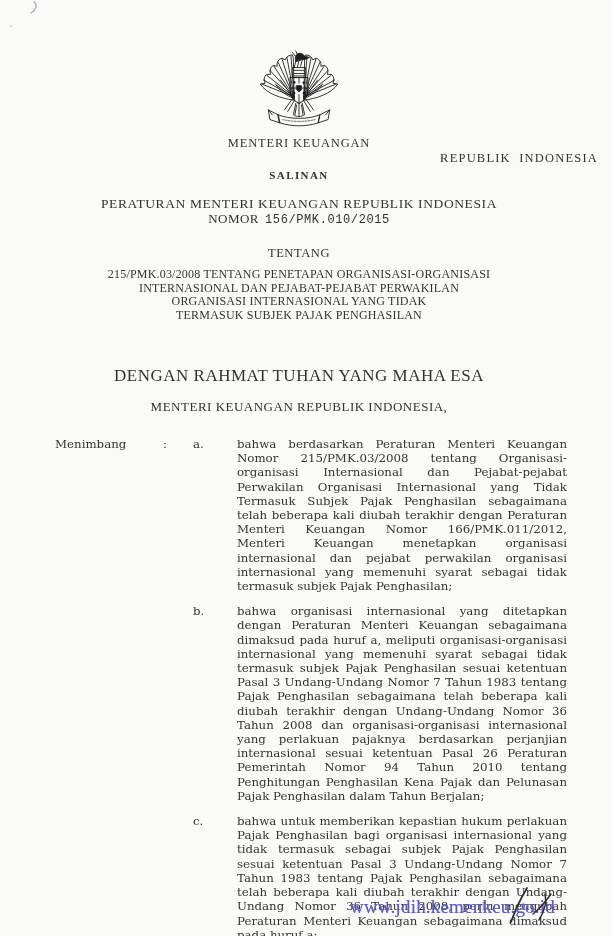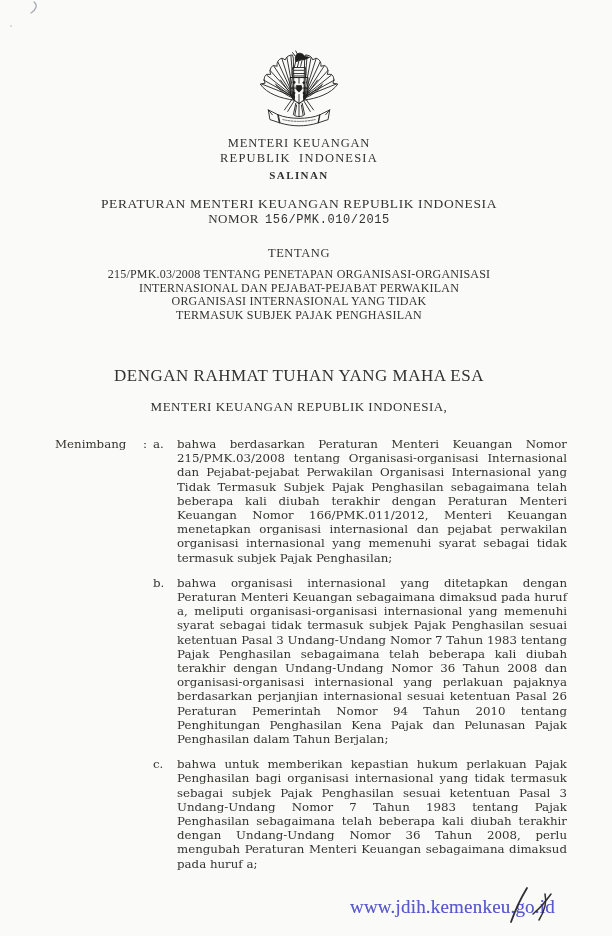--- a/index.html
+++ b/index.html
@@ -4,36 +4,36 @@
 <style>
   html,body { margin:0; padding:0; background:#e8e8e8; }
   .page {
     position:relative; width:612px; height:936px; margin:0 auto;
     background:#fafaf8; overflow:hidden;
     font-family:"Liberation Serif", serif; color:#33322e;padding-left:12px;
     -webkit-font-smoothing:antialiased;
   }
   .center-line { position:absolute; left:0; width:598px; text-align:center; white-space:nowrap; }
   .ministry1  { top:136px; font-size:12.5px; letter-spacing:0.8px; }
-  .ministry2  { top:151px; font-size:12.5px; letter-spacing:1.2px; word-spacing:4px; }
+  .ministry2  { top:151px; font-size:12.5px; letter-spacing:1.2px; word-spacing:4px;text-align:right; }
   .salinan    { top:169px; font-size:11px; font-weight:bold; letter-spacing:1.4px; }
   .regtitle   { top:196px; font-size:13.5px; letter-spacing:0.6px; }
   .nomorline  { top:211px; font-size:13px; letter-spacing:0.5px; }
   .nomorline .num { font-family:Liberation Mono, monospace; font-size:12px; letter-spacing:0.6px; margin-left:6px; }
   .tentang    { top:246px; font-size:12.5px; letter-spacing:0.6px; }
   .subject    { top:268px; font-size:12px; line-height:13.6px; letter-spacing:0.2px; }
   .subject div { white-space:nowrap; }
   .invocation { top:366px; font-size:17px; letter-spacing:0.5px; }
   .authority  { top:399px; font-size:13px; letter-spacing:0.5px; }
 
   .consider {
     position:absolute; top:437px; left:55px; width:512px;
     font-family:"DejaVu Serif", serif; font-size:11.8px; line-height:14.2px; color:#35342f;
   }
-  .c-row { display:grid; grid-template-columns:88px 10px 24px 1fr; margin-bottom:11px; }
+  .c-row { display:grid; grid-template-columns:88px 10px 24px 1fr; margin-bottom:11px;gap:20px; }
   .c-text { text-align:justify; }
   .c-label, .c-colon, .c-letter { text-align:left; }
 
   .emblem-svg { position:absolute; left:257px; top:50px; }
   .watermark {
     position:absolute; top:896px; left:350px;
     font-size:19px; color:#5a5ace; letter-spacing:0.2px;
     text-shadow:0 0 0.6px rgba(90,90,206,0.55);
     text-decoration:none; cursor:pointer;
   }

